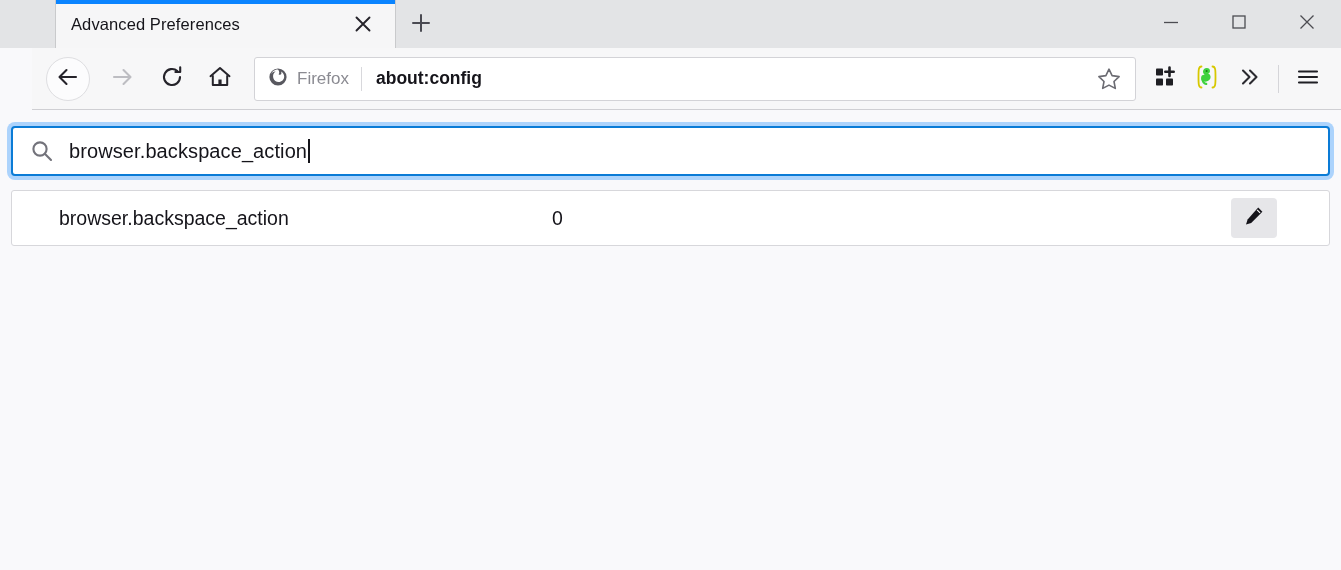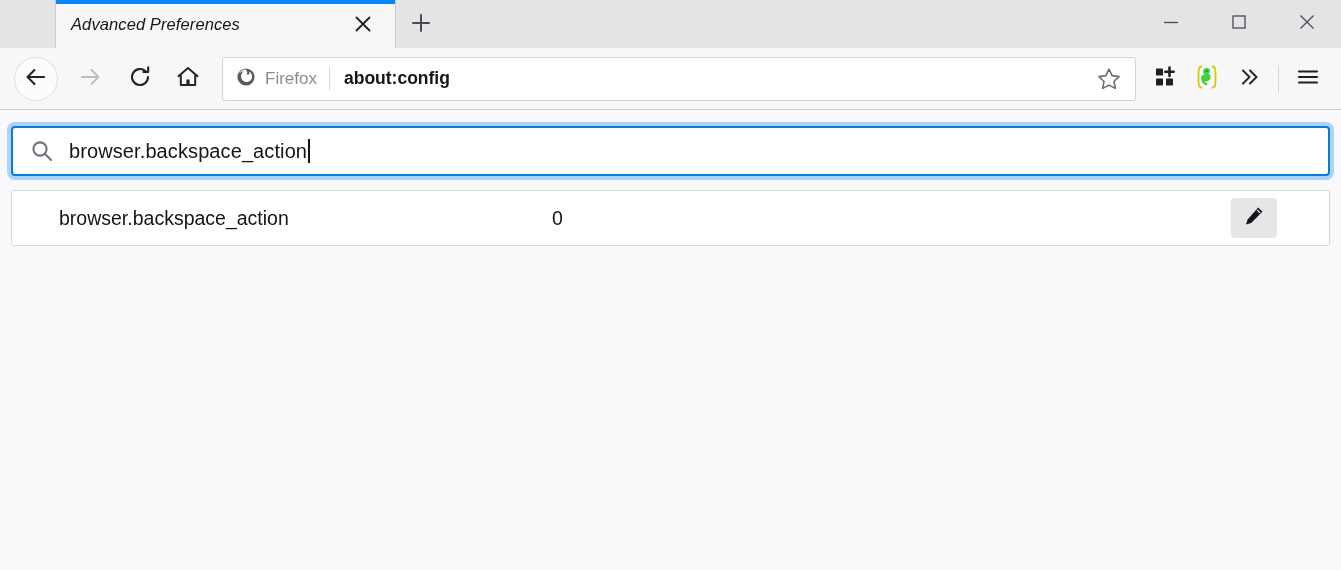--- a/index.html
+++ b/index.html
@@ -11,21 +11,20 @@
     background: #f9f9fb;
   }
 
   
   .titlebar {
     position: relative;
     height: 48px;
     background: #e3e4e6;
     display: flex;
     align-items: flex-end;
-    font-style: italic;
   }
   .tabstrip {
     display: flex;
     align-items: flex-end;
     height: 48px;
     padding-left: 55px;
   }
   .tab {
     position: relative;
     width: 341px;
@@ -78,20 +77,21 @@
   }
 
   
   .navbar {
     height: 62px;
     background: #f7f7f8;
     border-bottom: 1px solid #cfcfd3;
     display: flex;
     align-items: center;
     padding: 0 12px 0 8px;
+    margin-left: 32px;
   }
   .navbtn {
     width: 44px; height: 44px;
     display: flex; align-items: center; justify-content: center;
     flex: none;
     border-radius: 50%;
   }
   .navbtn.back {
     border: 1px solid #dedee1;
     background: #fcfcfd;

